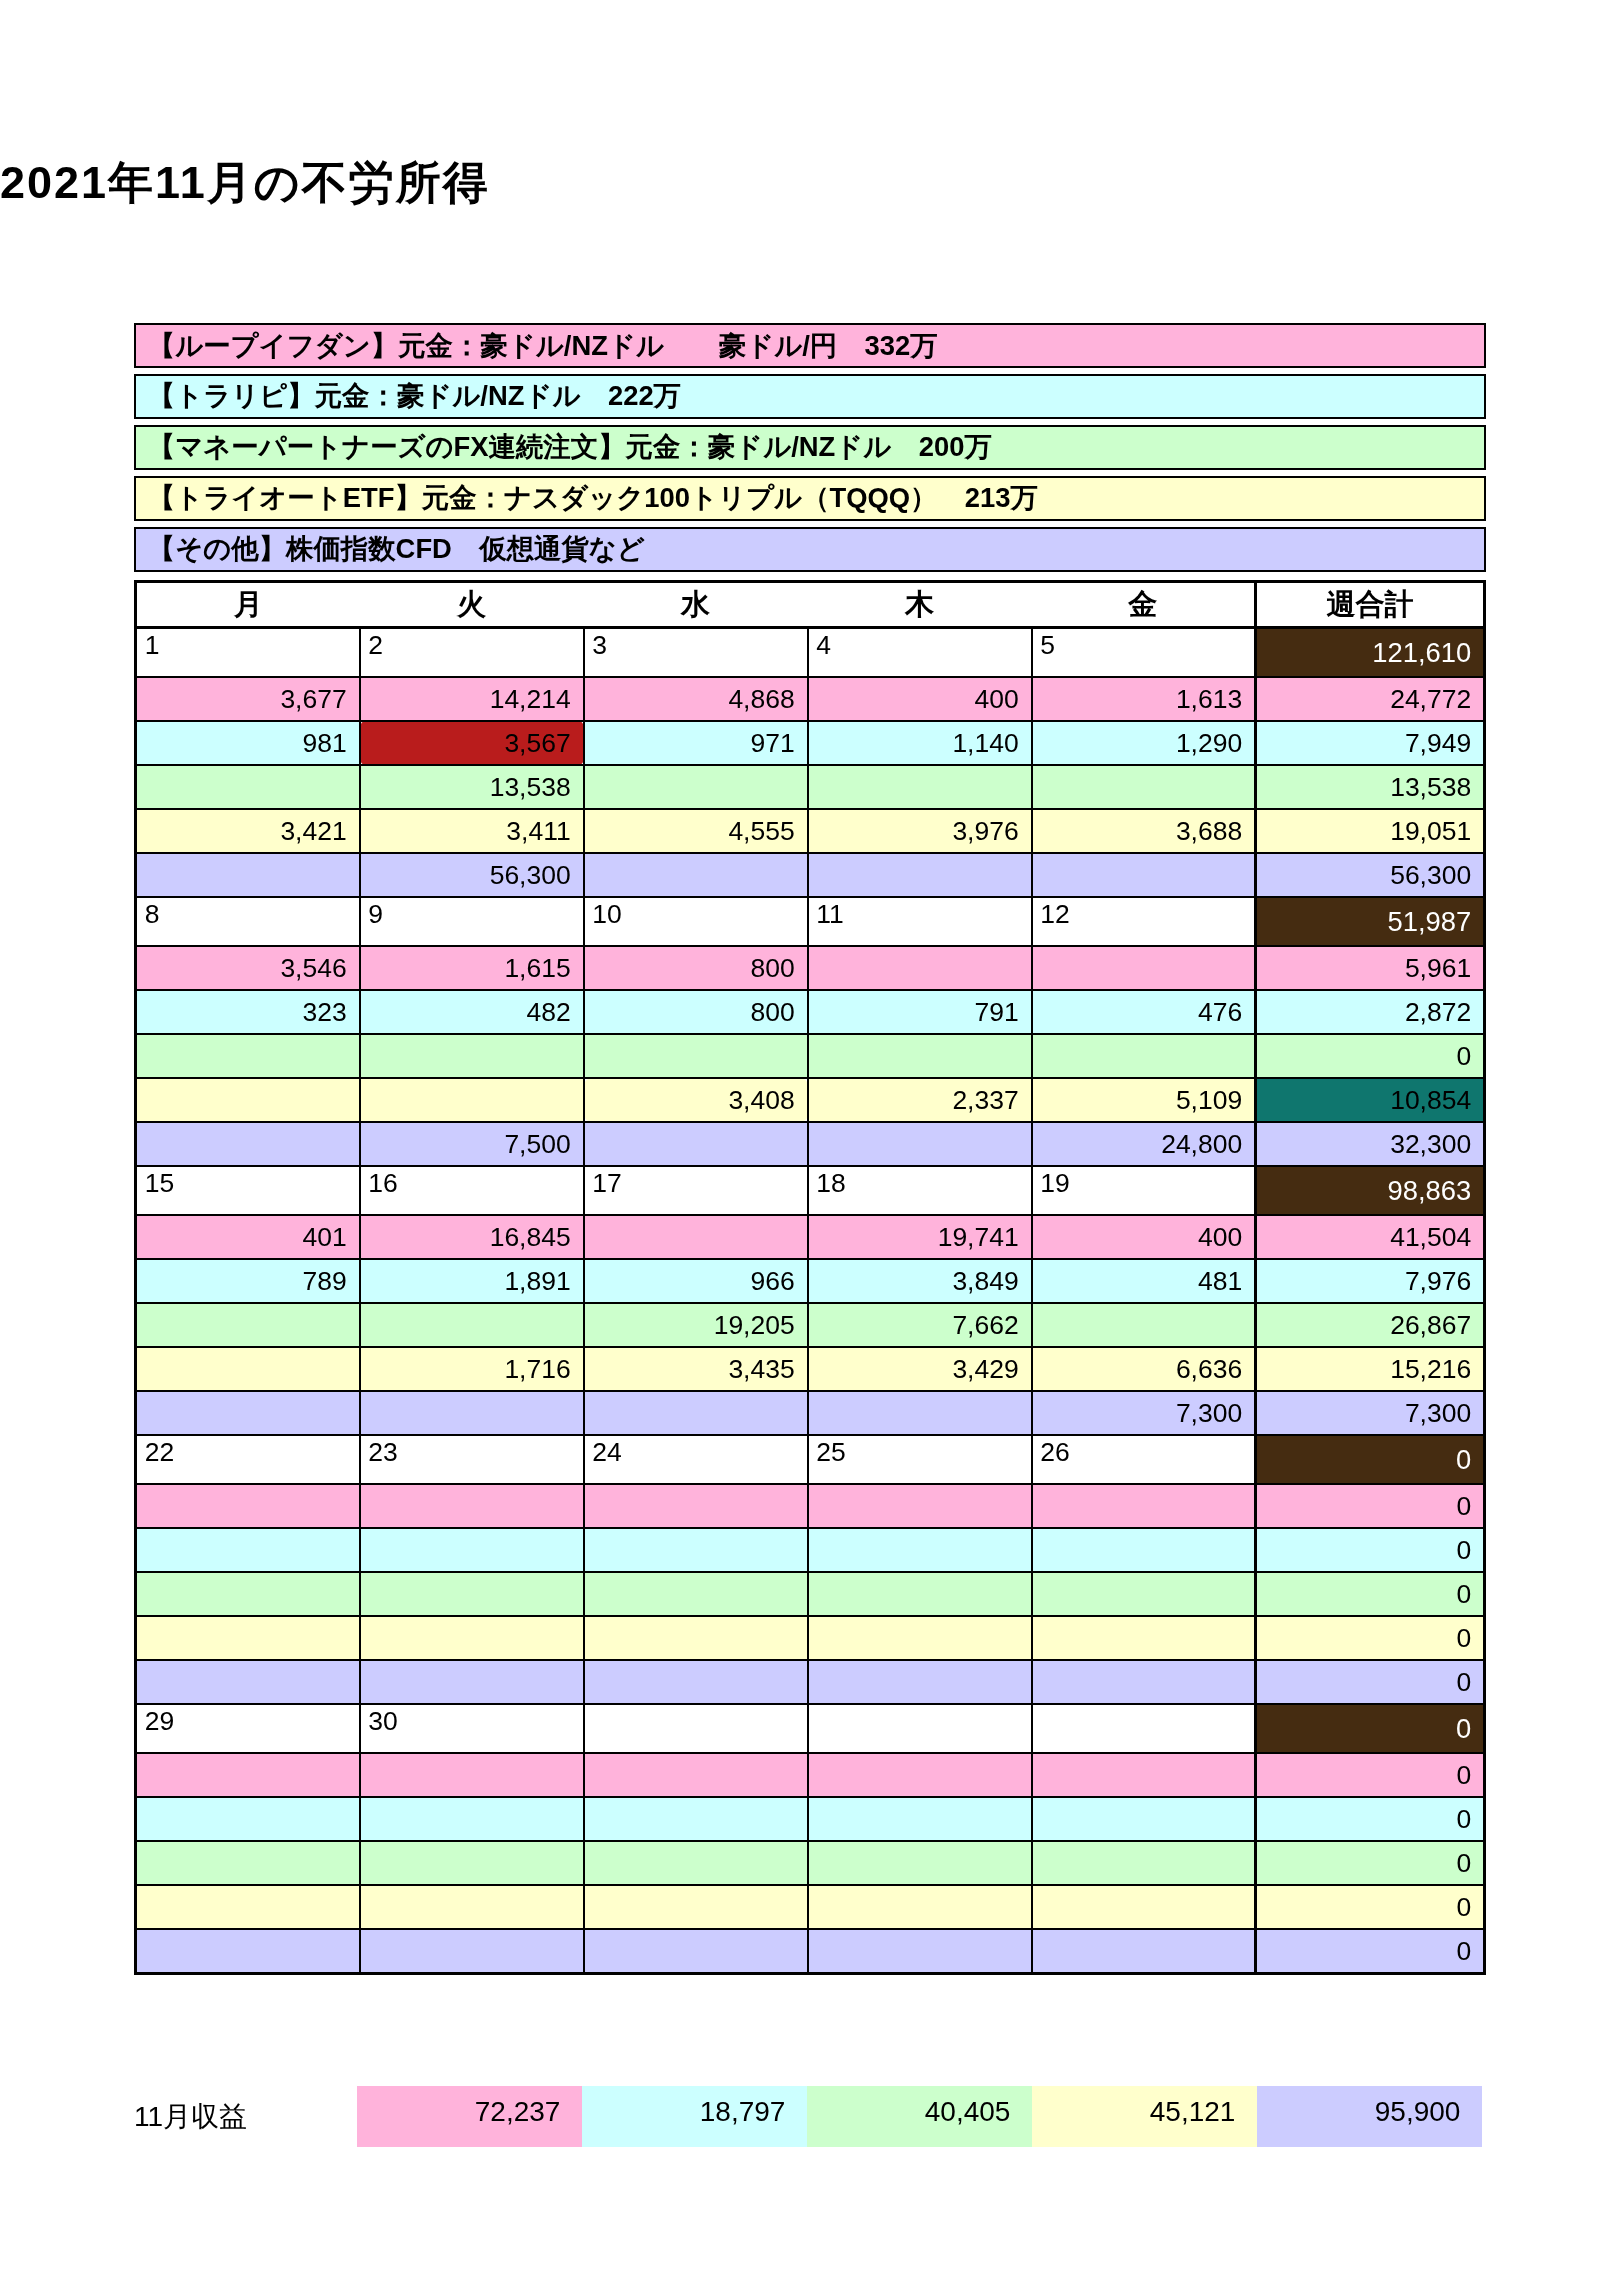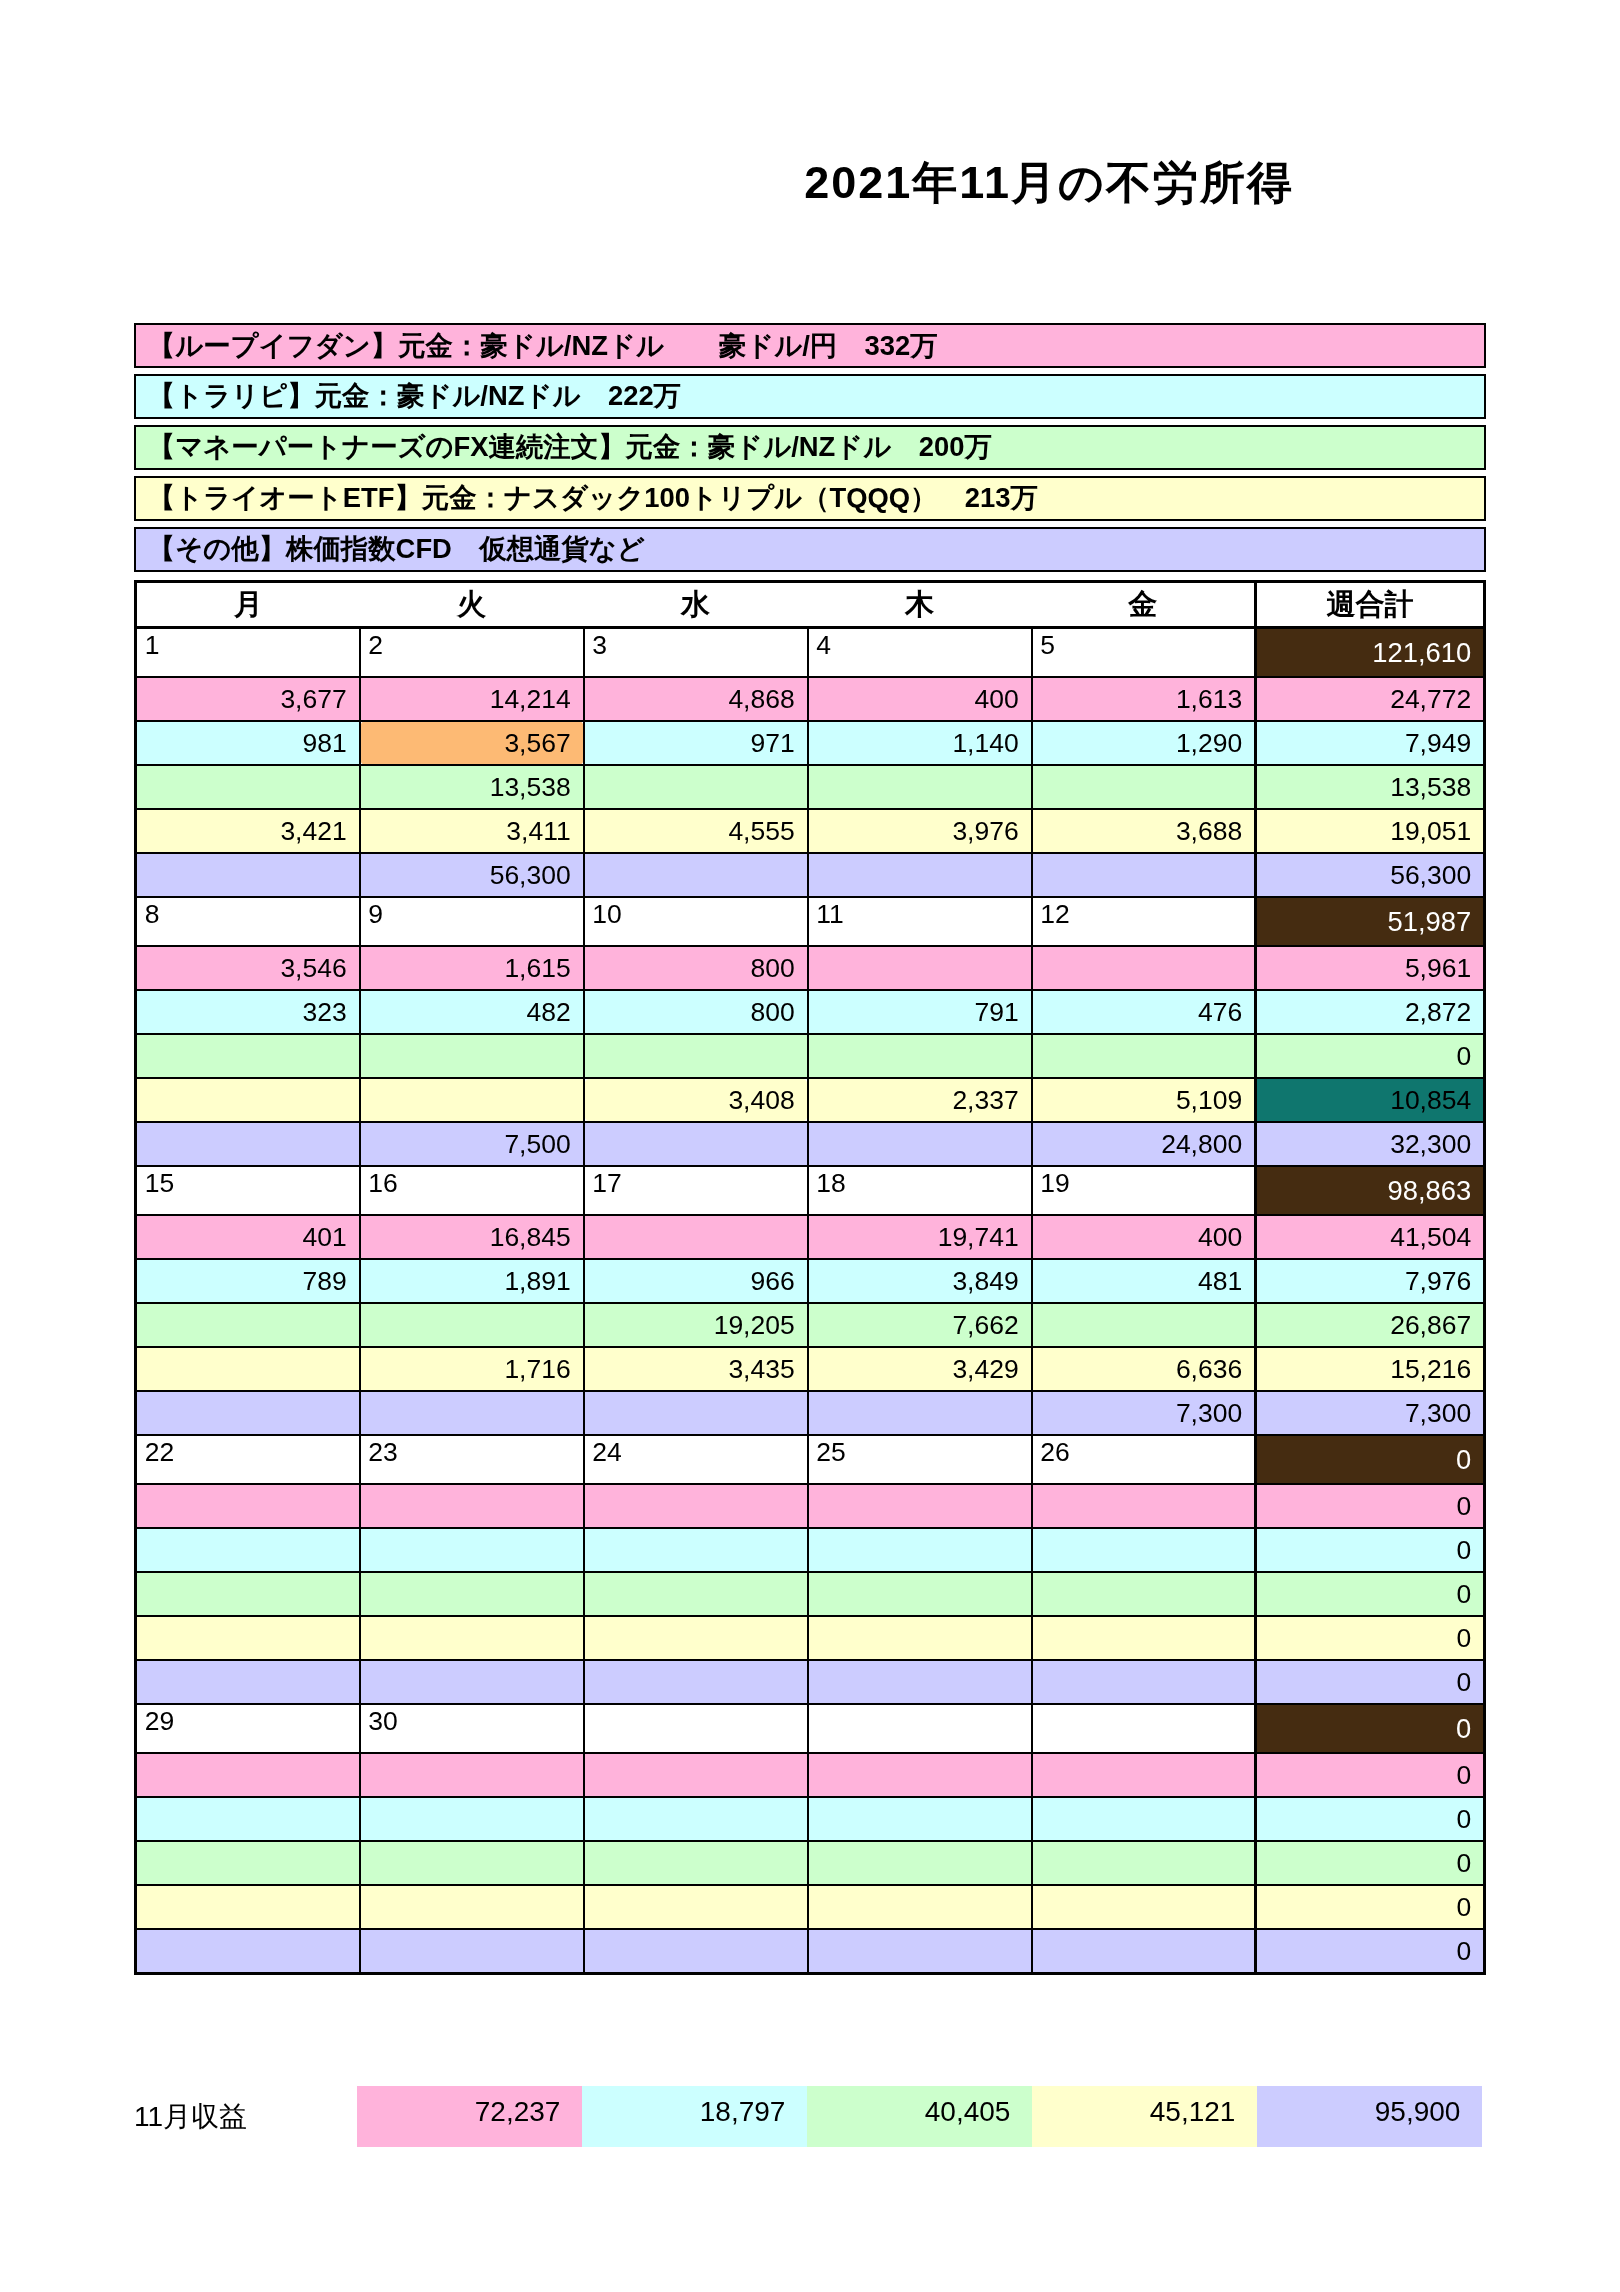--- a/index.html
+++ b/index.html
@@ -3,21 +3,21 @@
 <meta charset="utf-8">
 <style>
   html,body{margin:0;padding:0;background:#ffffff;}
   .page{
     position:relative;width:1620px;height:2293px;background:#ffffff;
     font-family:"Liberation Sans","DejaVu Sans",sans-serif;color:#000;
     overflow:hidden;
   }
   .title{
     position:absolute;top:123px;left:0;width:1294px;
-    text-align:right;font-size:45px;font-weight:bold;letter-spacing:2px;
+    text-align:left;font-size:45px;font-weight:bold;letter-spacing:2px;
   }
   .legend{
     position:absolute;top:323px;left:134px;width:1352px;
     display:flex;flex-direction:column;gap:5.9px;
   }
   .legend-bar{
     height:45px;box-sizing:border-box;border:2.9px solid #000;
     display:flex;align-items:center;padding-left:11.8px;
     font-size:27.4px;font-weight:bold;white-space:pre;
   }
@@ -105,21 +105,21 @@
         <tr class="data-row">
           <td style="background: rgb(255, 179, 219);">3,677</td>
           <td style="background: rgb(255, 179, 219);">14,214</td>
           <td style="background: rgb(255, 179, 219);">4,868</td>
           <td style="background: rgb(255, 179, 219);">400</td>
           <td style="background: rgb(255, 179, 219);">1,613</td>
           <td class="total-col" style="background: rgb(255, 179, 219);">24,772</td>
         </tr>
         <tr class="data-row">
           <td style="background: rgb(204, 255, 255);">981</td>
-          <td style="background: #fdba74; border-radius: 6px;">3,567</td>
+          <td style="background: #b91c1c; border-radius: 6px;">3,567</td>
           <td style="background: rgb(204, 255, 255);">971</td>
           <td style="background: rgb(204, 255, 255);">1,140</td>
           <td style="background: rgb(204, 255, 255);">1,290</td>
           <td class="total-col" style="background: rgb(204, 255, 255);">7,949</td>
         </tr>
         <tr class="data-row">
           <td style="background: rgb(204, 255, 204);"></td>
           <td style="background: rgb(204, 255, 204);">13,538</td>
           <td style="background: rgb(204, 255, 204);"></td>
           <td style="background: rgb(204, 255, 204);"></td>

